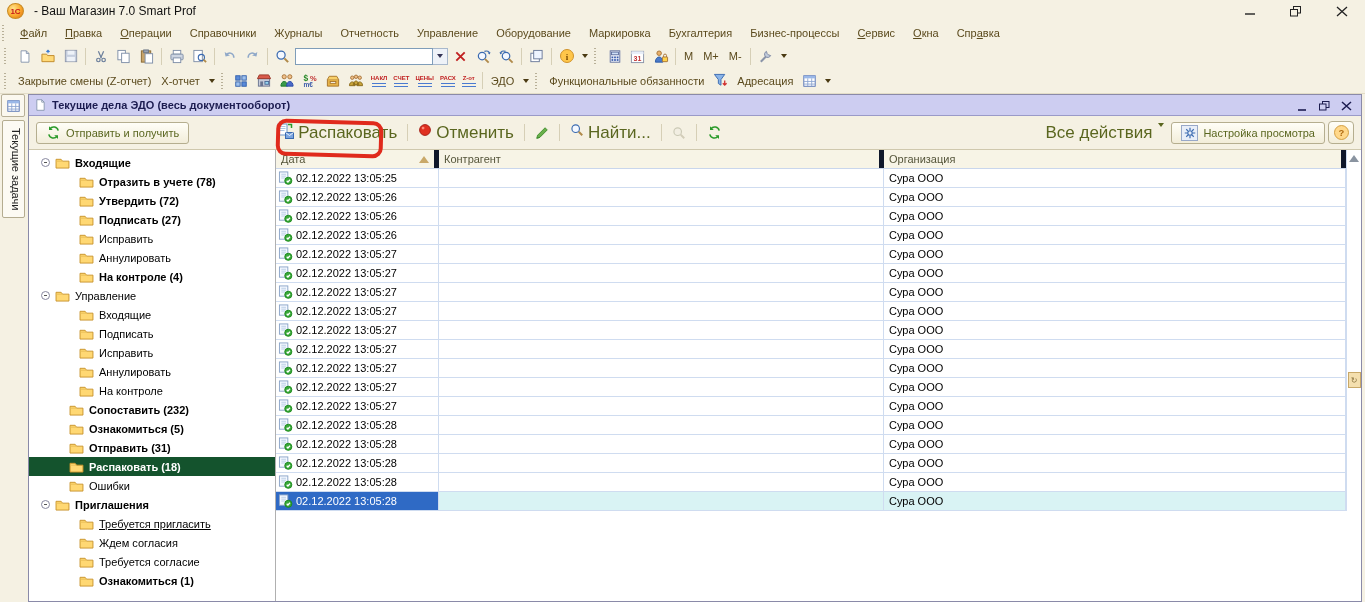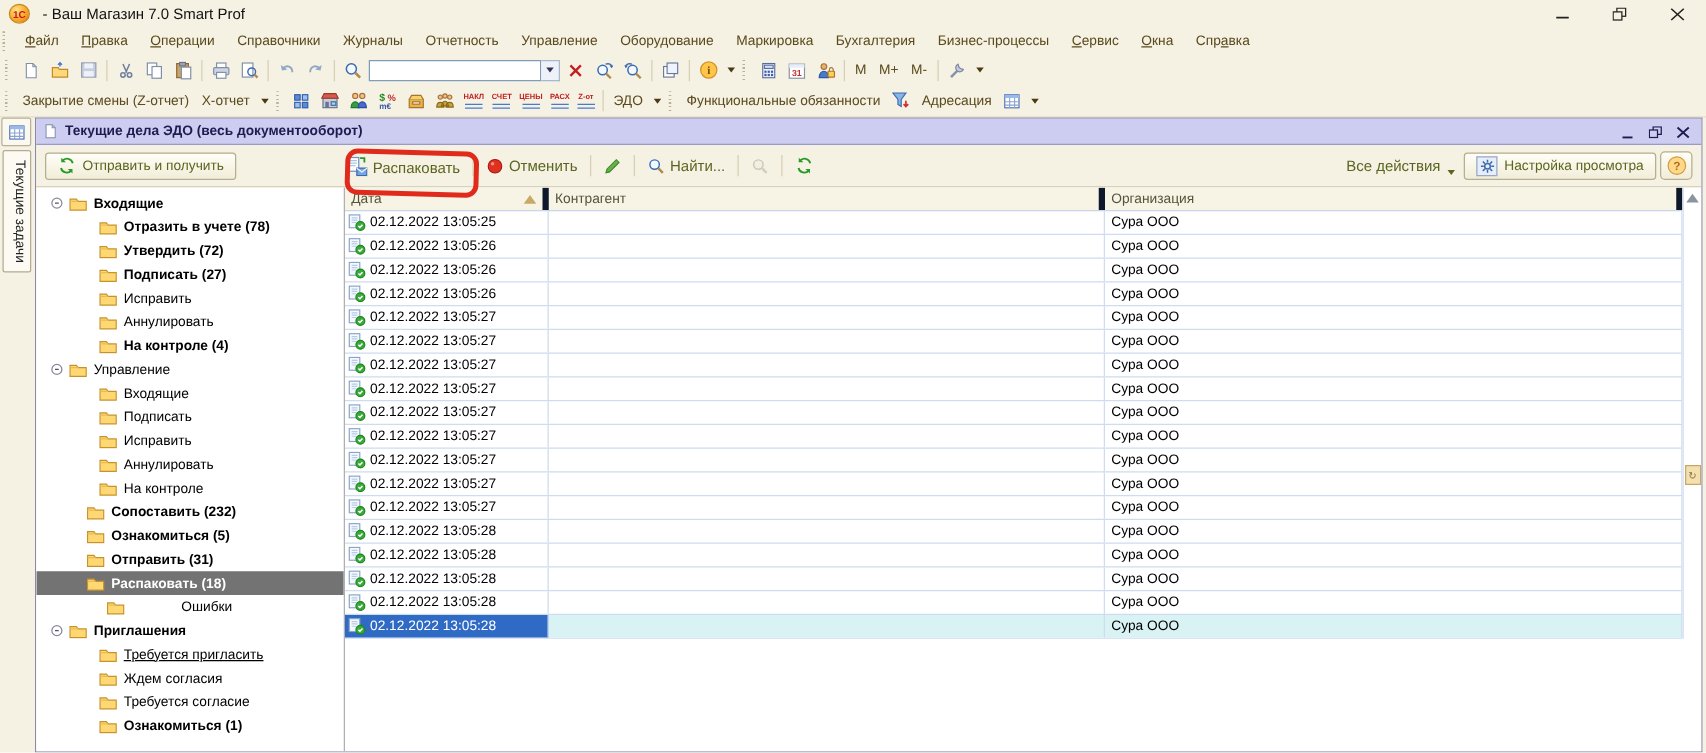--- a/index.html
+++ b/index.html
@@ -64,39 +64,39 @@
     display:flex; align-items:center; padding:0 5px; font-weight:bold; color:#1c1c50; flex:0 0 auto; }
   .mdi-title .t { margin-left:5px; }
   .mdi-controls { margin-left:auto; display:flex; align-items:center; gap:10px; padding-right:4px; }
   .mctl { width:12px; height:11px; display:flex; align-items:flex-end; justify-content:center; }
 
   .mdi-toolbar { height:34px; flex:0 0 auto; display:flex; align-items:center; gap:3px;
     background:#f5f1e3; border-bottom:1px solid #cfc8ad; padding:0 7px; }
   .btn { border:1px solid #b5ae8f; border-radius:3px; background:linear-gradient(#fffef7,#f2edd9);
     padding:2px 9px; color:#5a661f; display:flex; align-items:center; gap:5px; font-size:11px;
     font-family:inherit; height:22px; white-space:nowrap; }
-  .flat { background:transparent; border:none; color:#5a661f; display:flex; align-items:flex-end; gap:4px;
-    font-size:12px; font-family:inherit; padding:2px 4px; white-space:nowrap; }
+  .flat { background:transparent; border:none; color:#5a661f; display:flex; align-items:flex-start; gap:4px;
+    font-size:17px; font-family:inherit; padding:2px 4px; white-space:nowrap; }
   .flat.dis { opacity:.55; }
   .dd-olive { width:0; height:0; border-left:3px solid transparent; border-right:3px solid transparent;
     border-top:4px solid #5a661f; margin-left:2px; }
   .gear-box { width:17px; height:16px; border:1px solid #98a8c8; background:#e8eef8;
     display:flex; align-items:center; justify-content:center; }
   .help-btn { width:26px; height:23px; border:1px solid #b5ae8f; border-radius:4px;
     background:linear-gradient(#fffef7,#f2edd9); display:flex; align-items:center; justify-content:center; }
 
   .red-annot { position:absolute; left:247px; top:25px; width:107px; height:37px;
     border:4px solid #e02a1c; border-radius:10px; transform:rotate(1.6deg); z-index:10; pointer-events:none; }
 
   .mdi-content { flex:1; display:flex; overflow:hidden; background:#fff; }
 
   
   .tree { width:247px; flex:0 0 auto; border-right:1px solid #b0b0b0; padding-top:3px; overflow:hidden; }
   .tree-row { height:19px; display:flex; align-items:center; white-space:nowrap;text-align:right; }
-  .tree-row.sel { background:#737373; color:#fff; }
+  .tree-row.sel { background:#14532d; color:#fff; }
   .tree-row.b { font-weight:bold; }
   .expander { width:9px; height:9px; border:1px solid #8888a0; border-radius:50%; background:#fff;
     position:relative; flex:0 0 auto; margin-right:5px; }
   .expander::after { content:""; position:absolute; left:2px; right:2px; top:3px; height:1px; background:#555; }
   .tree-label { margin-left:5px; }
 
   
   .table-wrap { flex:1; display:flex; overflow:hidden; }
   .table-cols { flex:1; display:flex; flex-direction:column; overflow:hidden; }
   .thead { display:flex; height:19px; background:#f7f4e6; color:#55553a; flex:0 0 auto;
@@ -763,21 +763,21 @@
         </div>
         <div class="tree-row b sel" style="padding-left: 40px;">
           <span class="icon">
             <svg width="15" height="12" viewBox="0 0 16 13">
               <path d="M1 2.5h5.5L8 4.5h7V12H1z" fill="#FFD873" stroke="#C8922A"></path>
               <path d="M1 4.5h7" stroke="#E8BC54"></path>
             </svg>
           </span>
           <span class="tree-label">Распаковать (18)</span>
         </div>
-        <div class="tree-row" style="padding-left: 56px; gap: 40px;">
+        <div class="tree-row" style="padding-left: 40px;">
           <span class="icon">
             <svg width="15" height="12" viewBox="0 0 16 13">
               <path d="M1 2.5h5.5L8 4.5h7V12H1z" fill="#FFD873" stroke="#C8922A"></path>
               <path d="M1 4.5h7" stroke="#E8BC54"></path>
             </svg>
           </span>
           <span class="tree-label">Ошибки</span>
         </div>
         <div class="tree-row b" style="padding-left: 12px;">
           <span class="expander"></span>

